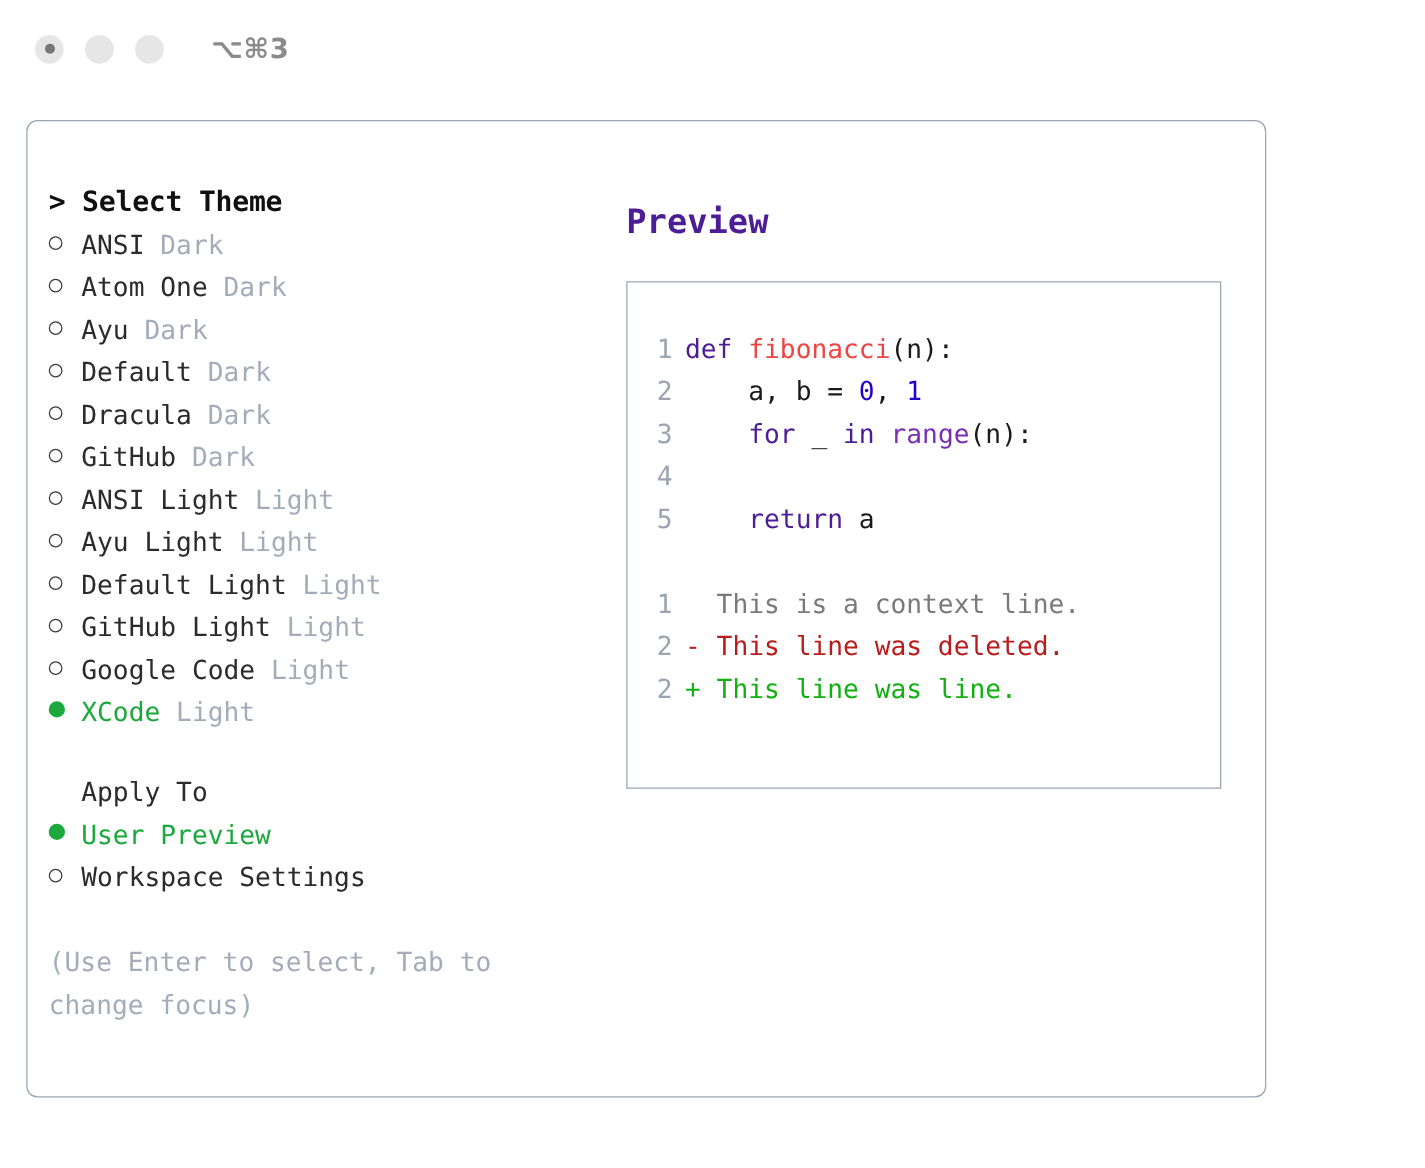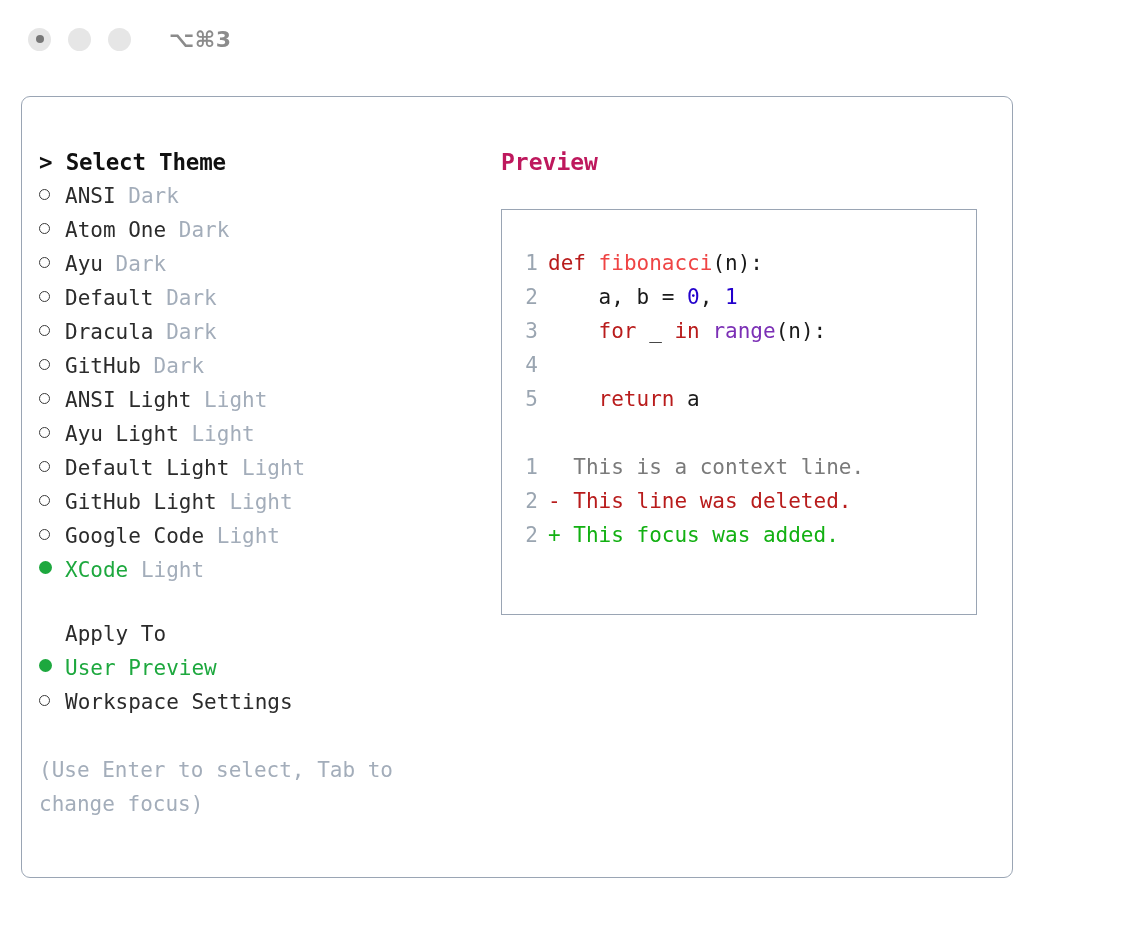--- a/index.html
+++ b/index.html
@@ -129,25 +129,26 @@
     white-space: pre-wrap;
   }
 
   
   .right-col {
     flex: 1;
     padding: 48px 0 0 0;
     box-sizing: border-box;
   }
   .preview-title {
-    font-size: 23px;
+    font-size: 27px;
     font-weight: bold;
-    color: #be185d;
+    color: #4c1d95;
     line-height: 34px;
     margin-left: 9px;
+    margin-top: 16px;
   }
   .preview-box {
     margin-top: 30px;
     margin-left: 9px;
     width: 476px;
     height: 406px;
     border: 1.5px solid #9aa5b4;
     box-sizing: border-box;
     padding: 36px 0 0 0;
   }
@@ -159,21 +160,21 @@
   }
   .gutter {
     width: 46px;
     flex: 0 0 46px;
     text-align: right;
     color: #9aa5b1;
     padding-right: 10px;
     box-sizing: border-box;
   }
   .code-text { color: #1a1a1a; }
-  .tok-kw   { color: #b91c1c; }
+  .tok-kw   { color: #4c1d95; }
   .tok-fn   { color: #ef4444; }
   .tok-num  { color: #2200cc; }
   .tok-bi   { color: #7b2fb5; }
   .tok-punc { color: #1a1a1a; }
   .diff-gap { height: 34px; }
   .diff-ctx { color: #7a7a7a; }
   .diff-del { color: #b81c1c; }
   .diff-add { color: #12b012; }
 </style>
 </head>
@@ -234,19 +235,19 @@
             <div class="code-line"><span class="gutter">1</span><span class="code-text"><span class="tok-kw">def</span><span class="tok-punc"> </span><span class="tok-fn">fibonacci</span><span class="tok-punc">(n):</span></span></div>
             <div class="code-line"><span class="gutter">2</span><span class="code-text"><span class="tok-punc">    a, b = </span><span class="tok-num">0</span><span class="tok-punc">, </span><span class="tok-num">1</span></span></div>
             <div class="code-line"><span class="gutter">3</span><span class="code-text"><span class="tok-punc">    </span><span class="tok-kw">for</span><span class="tok-punc"> _ </span><span class="tok-kw">in</span><span class="tok-punc"> </span><span class="tok-bi">range</span><span class="tok-punc">(n):</span></span></div>
             <div class="code-line"><span class="gutter">4</span></div>
             <div class="code-line"><span class="gutter">5</span><span class="code-text"><span class="tok-punc">    </span><span class="tok-kw">return</span><span class="tok-punc"> a</span></span></div>
           </div>
         <div class="diff-gap"></div>
         <div id="diff-block">
             <div class="code-line"><span class="gutter">1</span><span class="diff-ctx">  This is a context line.</span></div>
             <div class="code-line"><span class="gutter">2</span><span class="diff-del">- This line was deleted.</span></div>
-            <div class="code-line"><span class="gutter">2</span><span class="diff-add">+ This focus was added.</span></div>
+            <div class="code-line"><span class="gutter">2</span><span class="diff-add">+ This line was line.</span></div>
           </div>
       </div>
     </div>
 
   </div>
 </div>
 
 </body></html>

